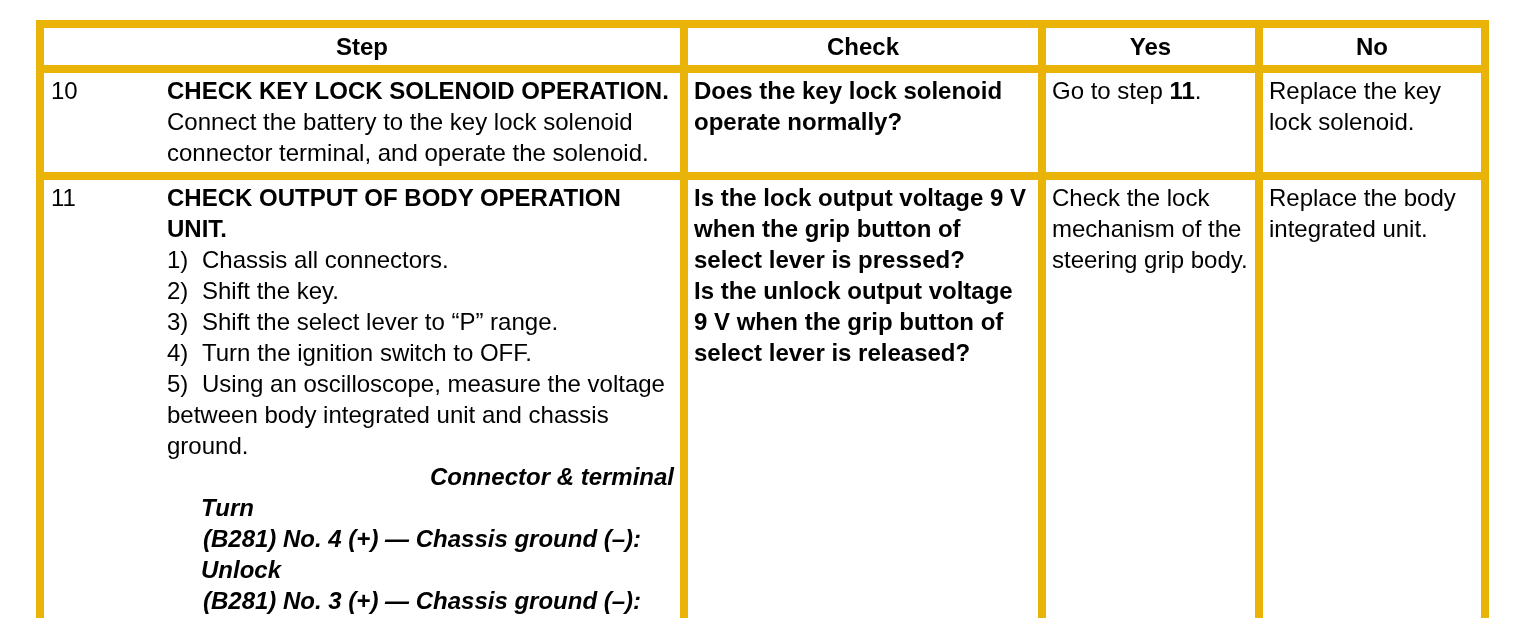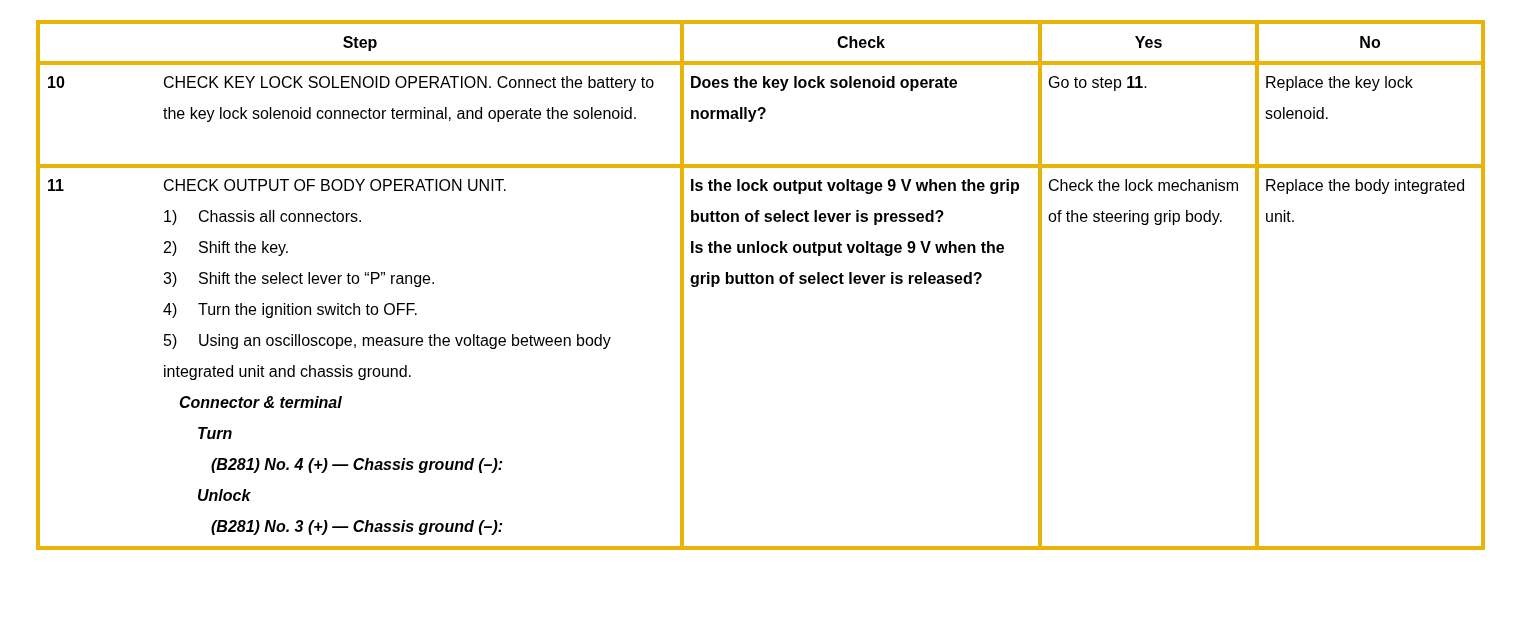--- a/index.html
+++ b/index.html
@@ -22,23 +22,23 @@
     width: 1445px;
     border: 4px solid #000;
     background: #fff;
   }
   col.c-step  { width: 644px; }
   col.c-check { width: 358px; }
   col.c-yes   { width: 217px; }
   col.c-no    { width: 226px; }
 
   th, td {
-    border: 4px solid #eab308;
+    border: 8px solid #eab308;
     vertical-align: top;
-    font-size: 16px;
+    font-size: 24px;
     line-height: 31px;
     padding: 2px 6px 4px 6px;
     overflow: hidden;
   }
   thead th {
     font-weight: bold;
     text-align: center;
     padding: 3px 2px;
     border-bottom: 3px solid #000;
     height: 31px;
@@ -47,41 +47,41 @@
   tbody tr.row-10 > td { height: 93px; }
 
   td.step-cell {
     position: relative;
     padding: 2px 4px 4px 0;
   }
   .row-num {
     position: absolute;
     top: 2px;
     left: 7px;
-    font-weight: bold;
+    font-weight: normal;
   }
   .step-content {
     margin-left: 123px;
     margin-right: 2px;
   }
-  .step-title { font-weight: normal; }
+  .step-title { font-weight: bold; }
 
   .substep { }
   .sub-num {
     display: inline-block;
     width: 35px;
   }
 
   .spec {
     font-weight: bold;
     font-style: italic;
   }
-  .spec-heading  { margin-left: 16px; }
+  .spec-heading  { margin-left: 7px; text-align: right; }
   .spec-label    { margin-left: 34px; }
-  .spec-terminal { margin-left: 48px; font-style: italic; }
+  .spec-terminal { margin-left: 36px; font-style: italic; }
 
   .q { margin: 0; font-weight: bold; }
   .bold-ref { font-weight: bold; }
 </style>
 </head>
 <body>
 
 <div class="doc">
   <table class="diag">
     <colgroup>

